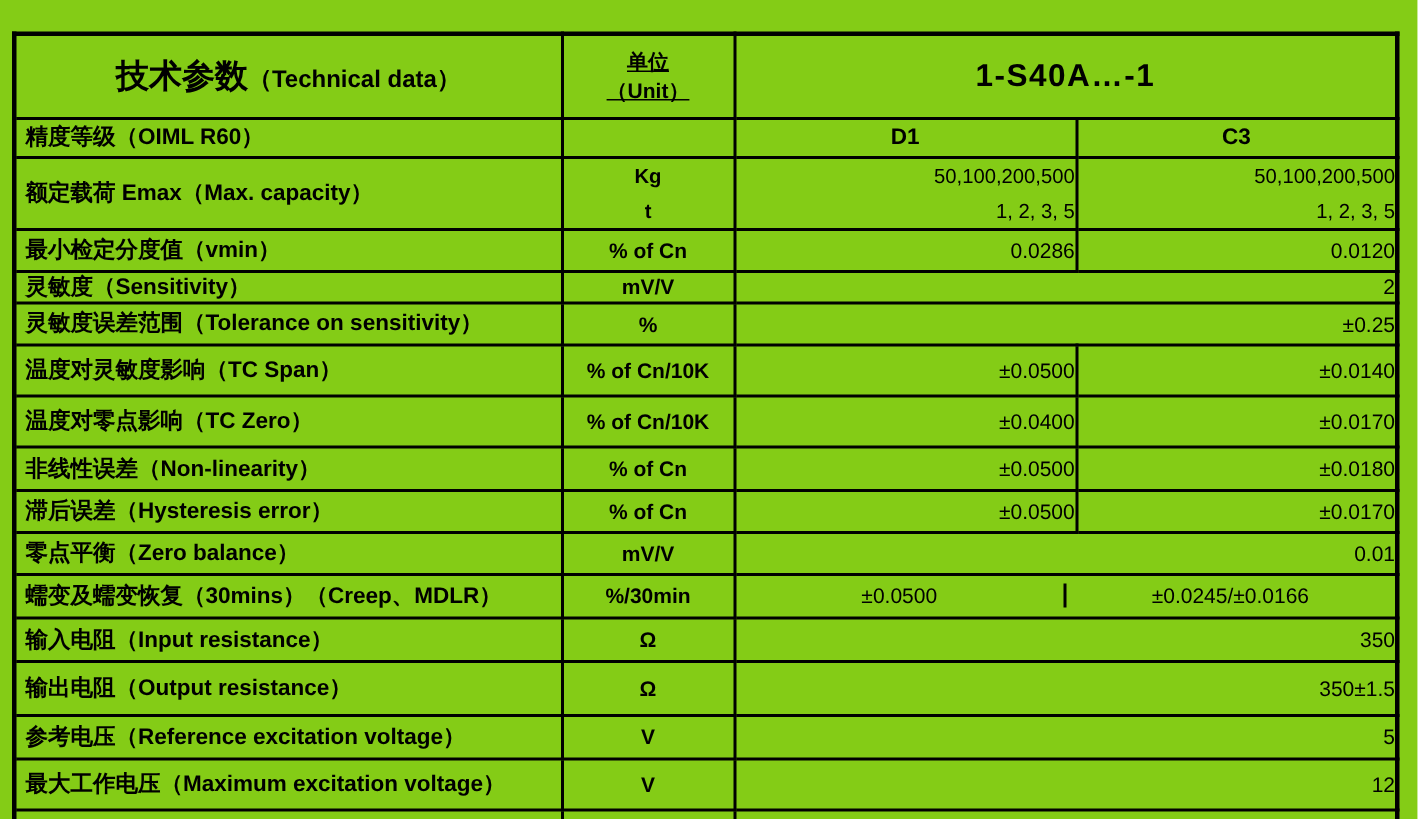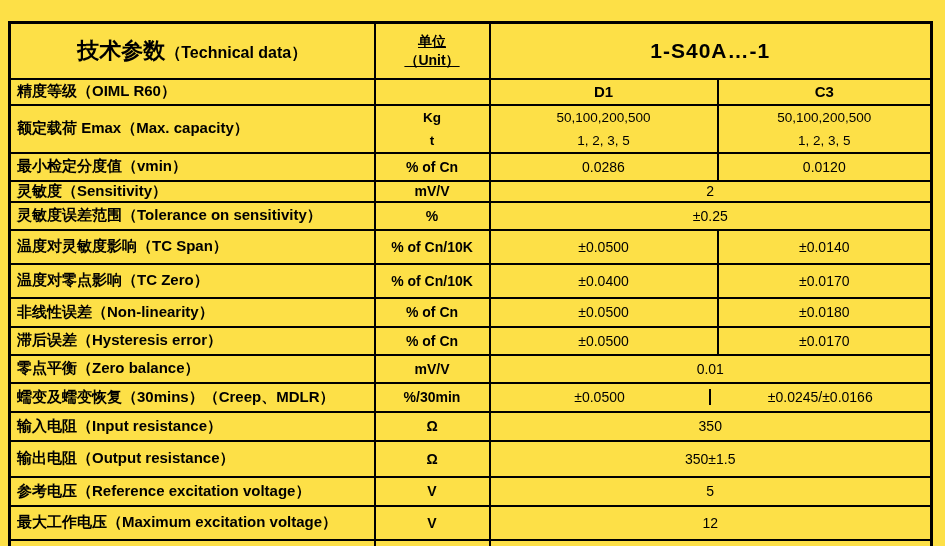--- a/index.html
+++ b/index.html
@@ -1,19 +1,19 @@
 <!DOCTYPE html>
 <html><head>
 <meta charset="utf-8">
 <style>
   html,body{margin:0;padding:0;background:#ffffff;}
   .screen{
     position:relative;
     width:945px;height:546px;
-    background:#fde047;
+    background:#84cc16;
     overflow:hidden;
     font-family:"Liberation Sans","DejaVu Sans",sans-serif;
     color:#000;
   }
   table.spec{
     position:absolute;left:8px;top:21px;
     width:922px;
     border-collapse:collapse;
     table-layout:fixed;
   }
@@ -33,24 +33,23 @@
     letter-spacing:0px;
     margin-top:8px;
   }
   .unit{
     text-align:center;
     font-weight:bold;
     font-size:14px;
     border-radius:10px;
   }
   .val{
-    text-align:center;
+    text-align:right;
     font-weight:normal;
     font-size:14px;
-    border-radius:14px;
   }
   .valb{
     text-align:center;
     font-weight:bold;
     font-size:15px;
     margin-top:6px;
   }
   .hdr-param{
     text-align:center;
     font-weight:bold;

